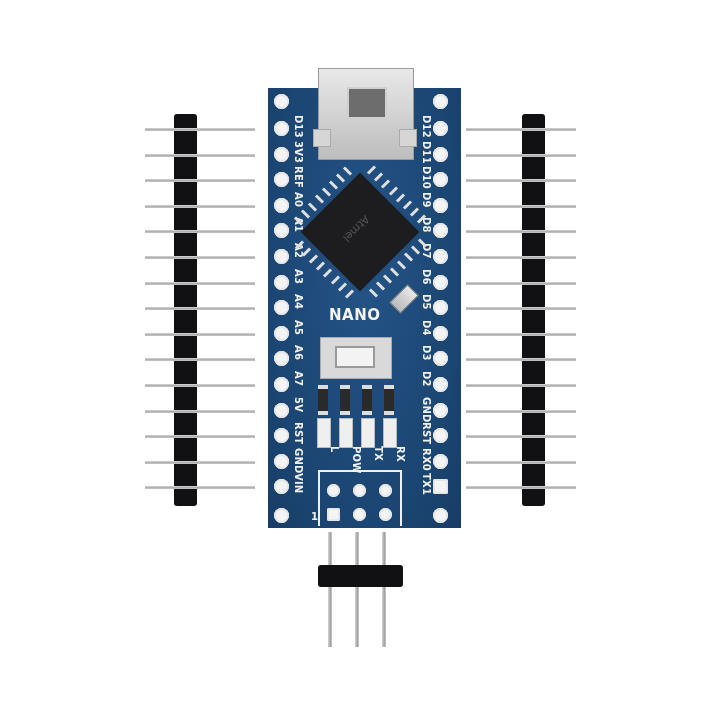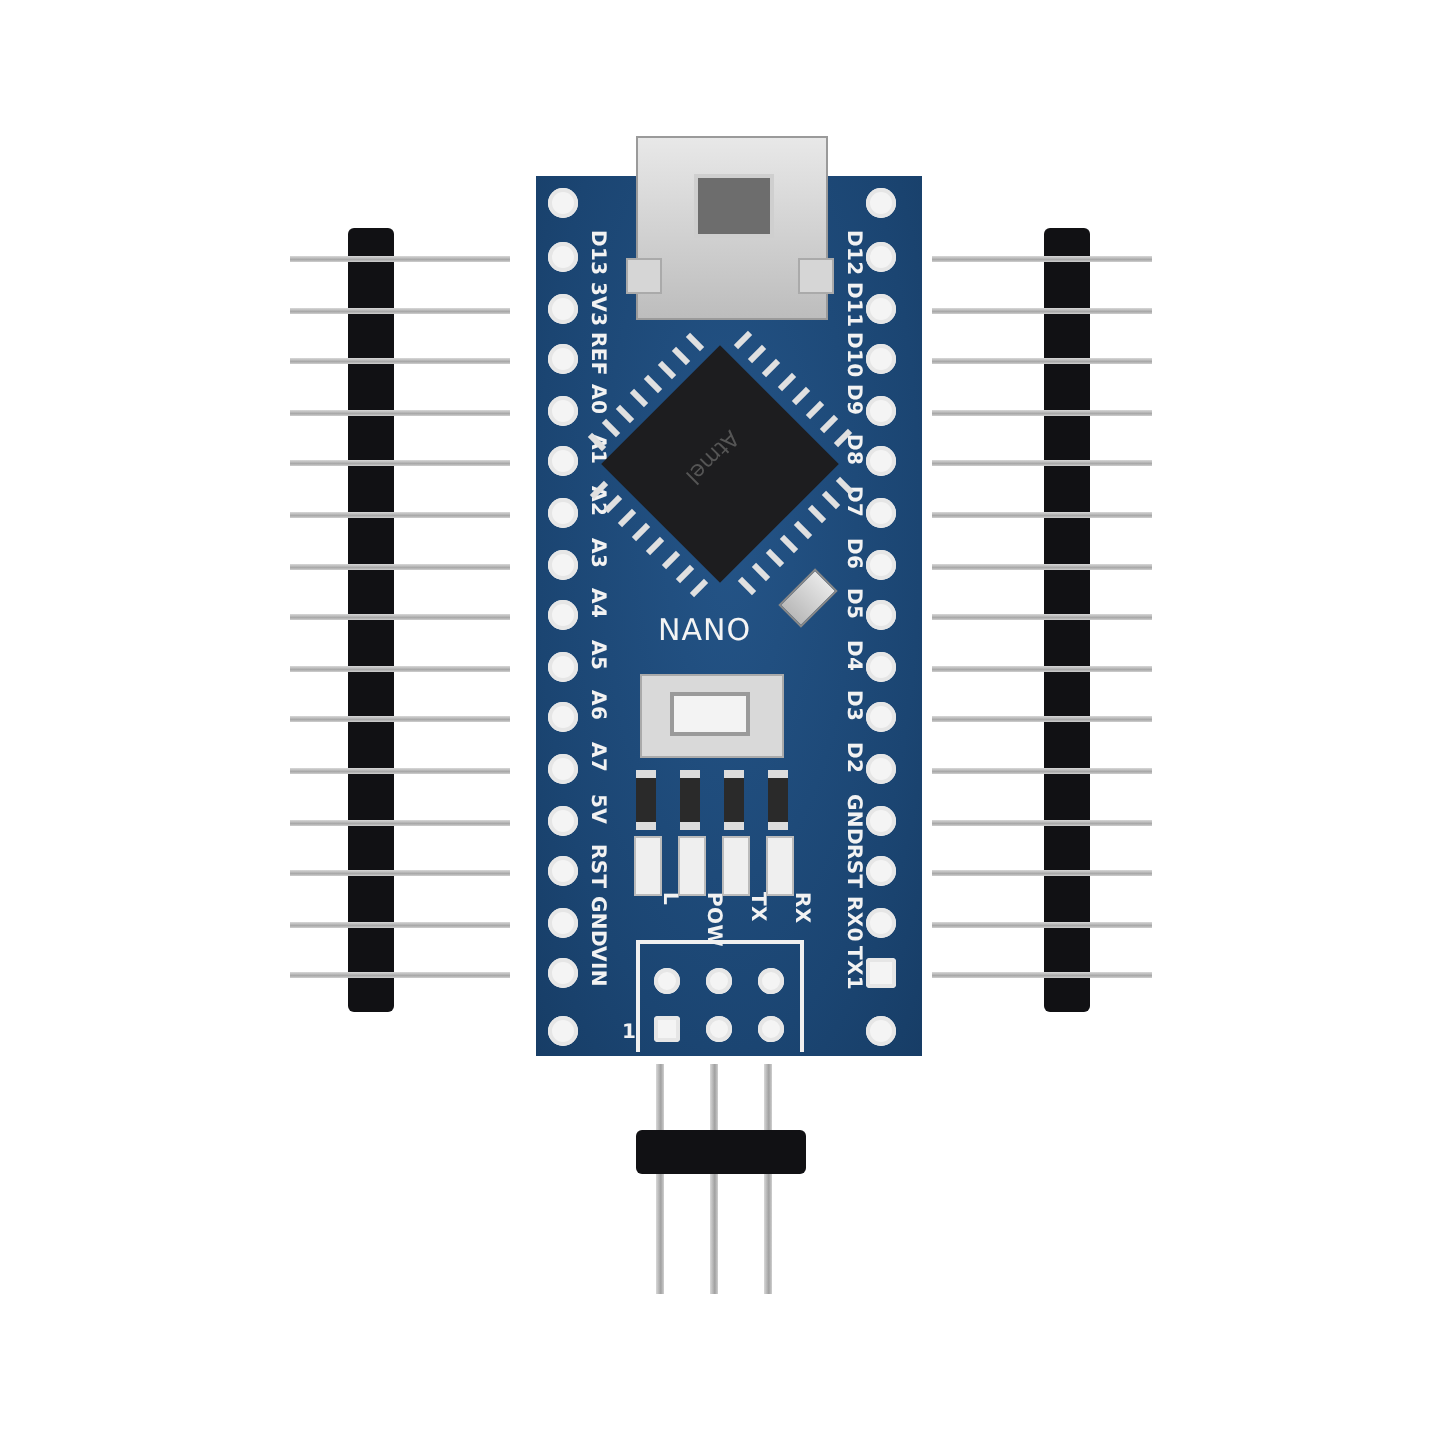--- a/index.html
+++ b/index.html
@@ -21,21 +21,21 @@
   .usb-inner{position:absolute;left:28px;top:18px;width:36px;height:28px;background:#6d6d6d;border:2px solid #cfcfcf;}
   .usb-tab{position:absolute;width:16px;height:16px;background:#d6d6d6;border:1px solid #aaa;}
   .chip{position:absolute;left:318px;top:190px;width:84px;height:84px;background:#1d1d1f;transform:rotate(45deg);transform-origin:50% 50%;}
   .chip-leg{position:absolute;background:#e0e0e0;}
   .btn-body{position:absolute;left:320px;top:337px;width:70px;height:40px;background:#d9d9d9;border:1px solid #aaa;}
   .btn-cap{position:absolute;left:335px;top:346px;width:40px;height:22px;background:#f3f3f3;border:2px solid #9a9a9a;box-sizing:border-box;}
   .led{position:absolute;width:12px;height:28px;background:#efefef;border:1px solid #bbb;}
   .res{position:absolute;width:10px;height:22px;background:#2a2a2a;border-top:4px solid #ddd;border-bottom:4px solid #ddd;}
   .crystal{position:absolute;left:396px;top:286px;width:14px;height:24px;background:linear-gradient(#e8e8e8,#b9b9b9);transform:rotate(45deg);border:1px solid #888;}
   .icsp-box{position:absolute;left:318px;top:470px;width:84px;height:56px;border:2px solid #f0f0f0;border-bottom:none;box-sizing:border-box;}
-  .nano{position:absolute;left:329px;top:306px;color:#f4f4f4;font-weight:normal;font-size:15px;letter-spacing:0.5px;}
+  .nano{position:absolute;left:329px;top:306px;color:#f4f4f4;font-weight:bold;font-size:15px;letter-spacing:0.5px;}
 </style>
 </head>
 <body>
 
 <div>
   <div class="hdr-body" style="left:174px;top:114px;width:23px;height:392px;"></div>
   <div id="lpins">
       <div class="pin-h" style="left:145px;top:128px;width:110px;"></div>
       <div class="pin-h" style="left:145px;top:154px;width:110px;"></div>
       <div class="pin-h" style="left:145px;top:179px;width:110px;"></div>

